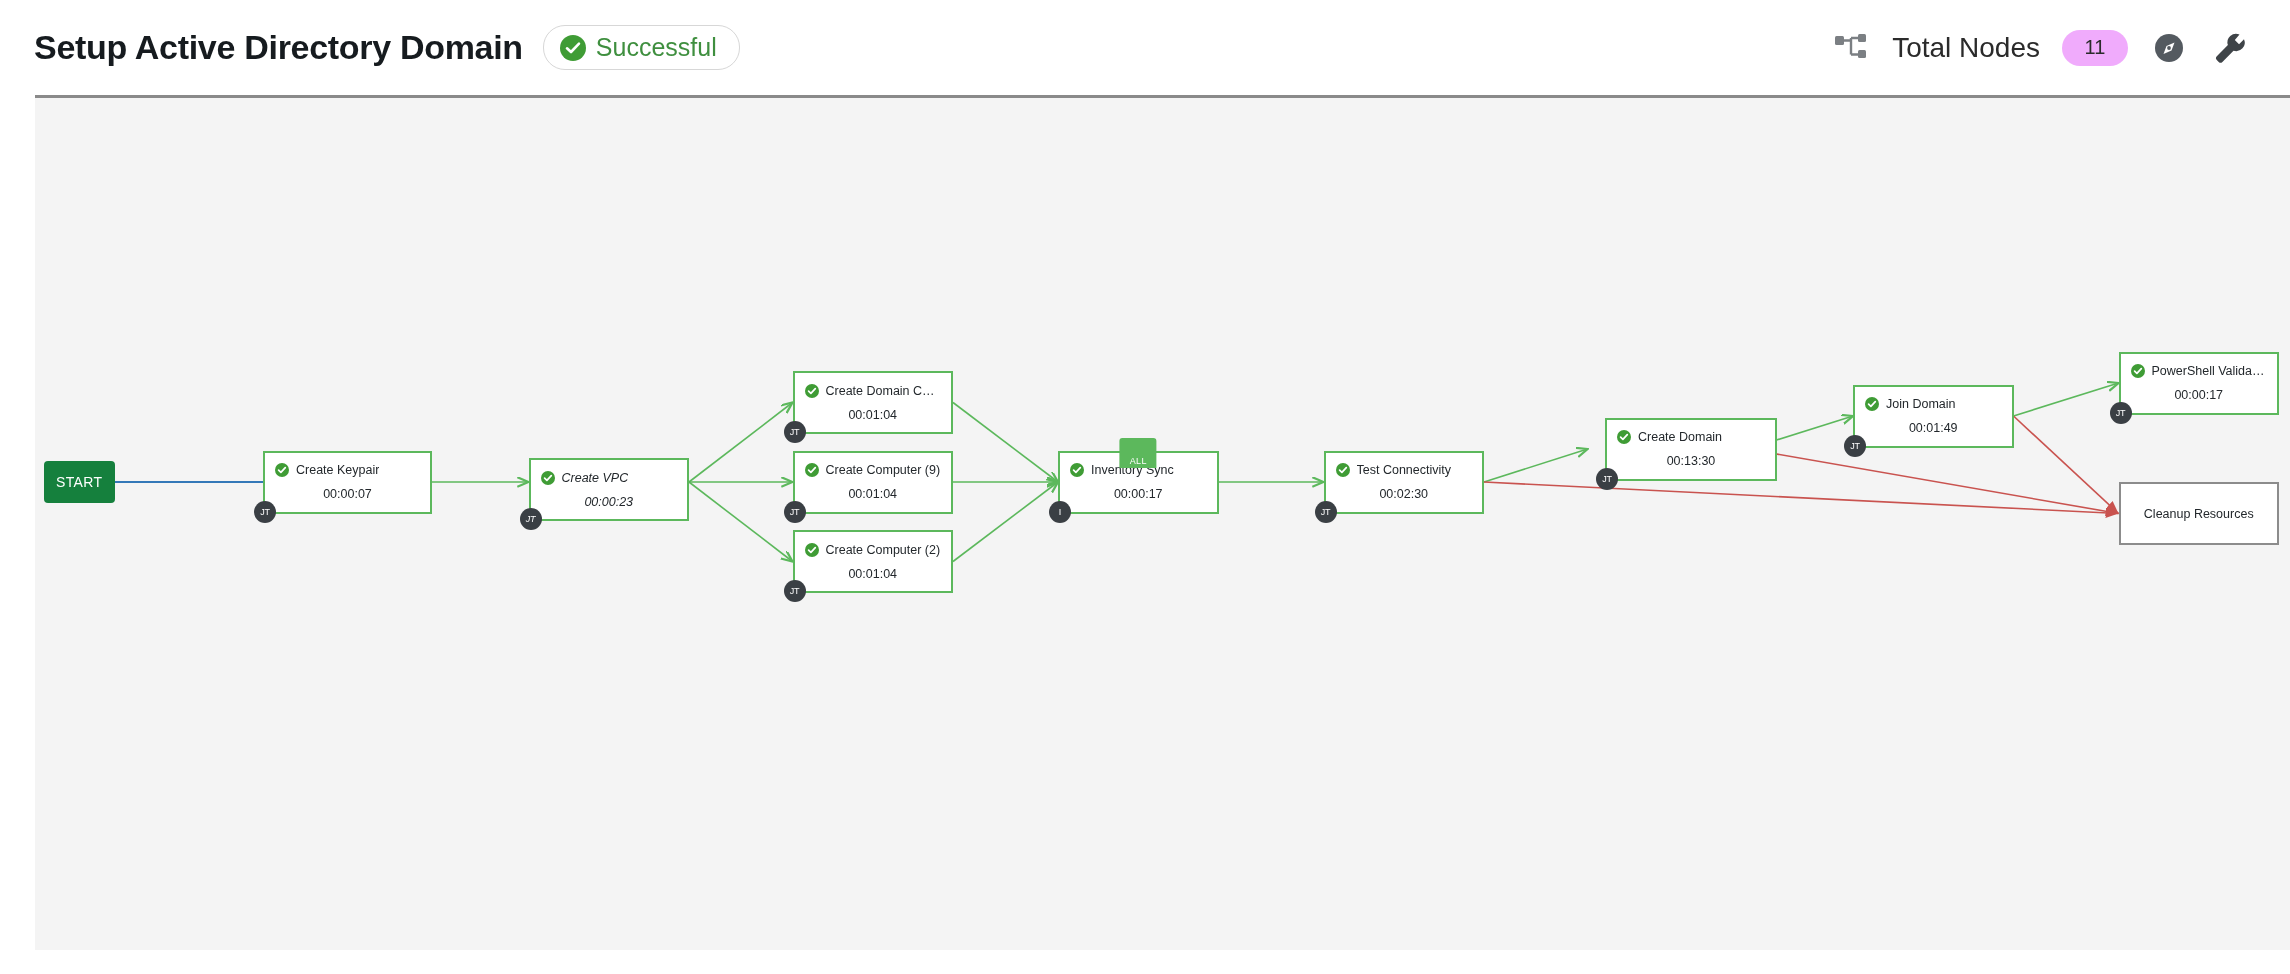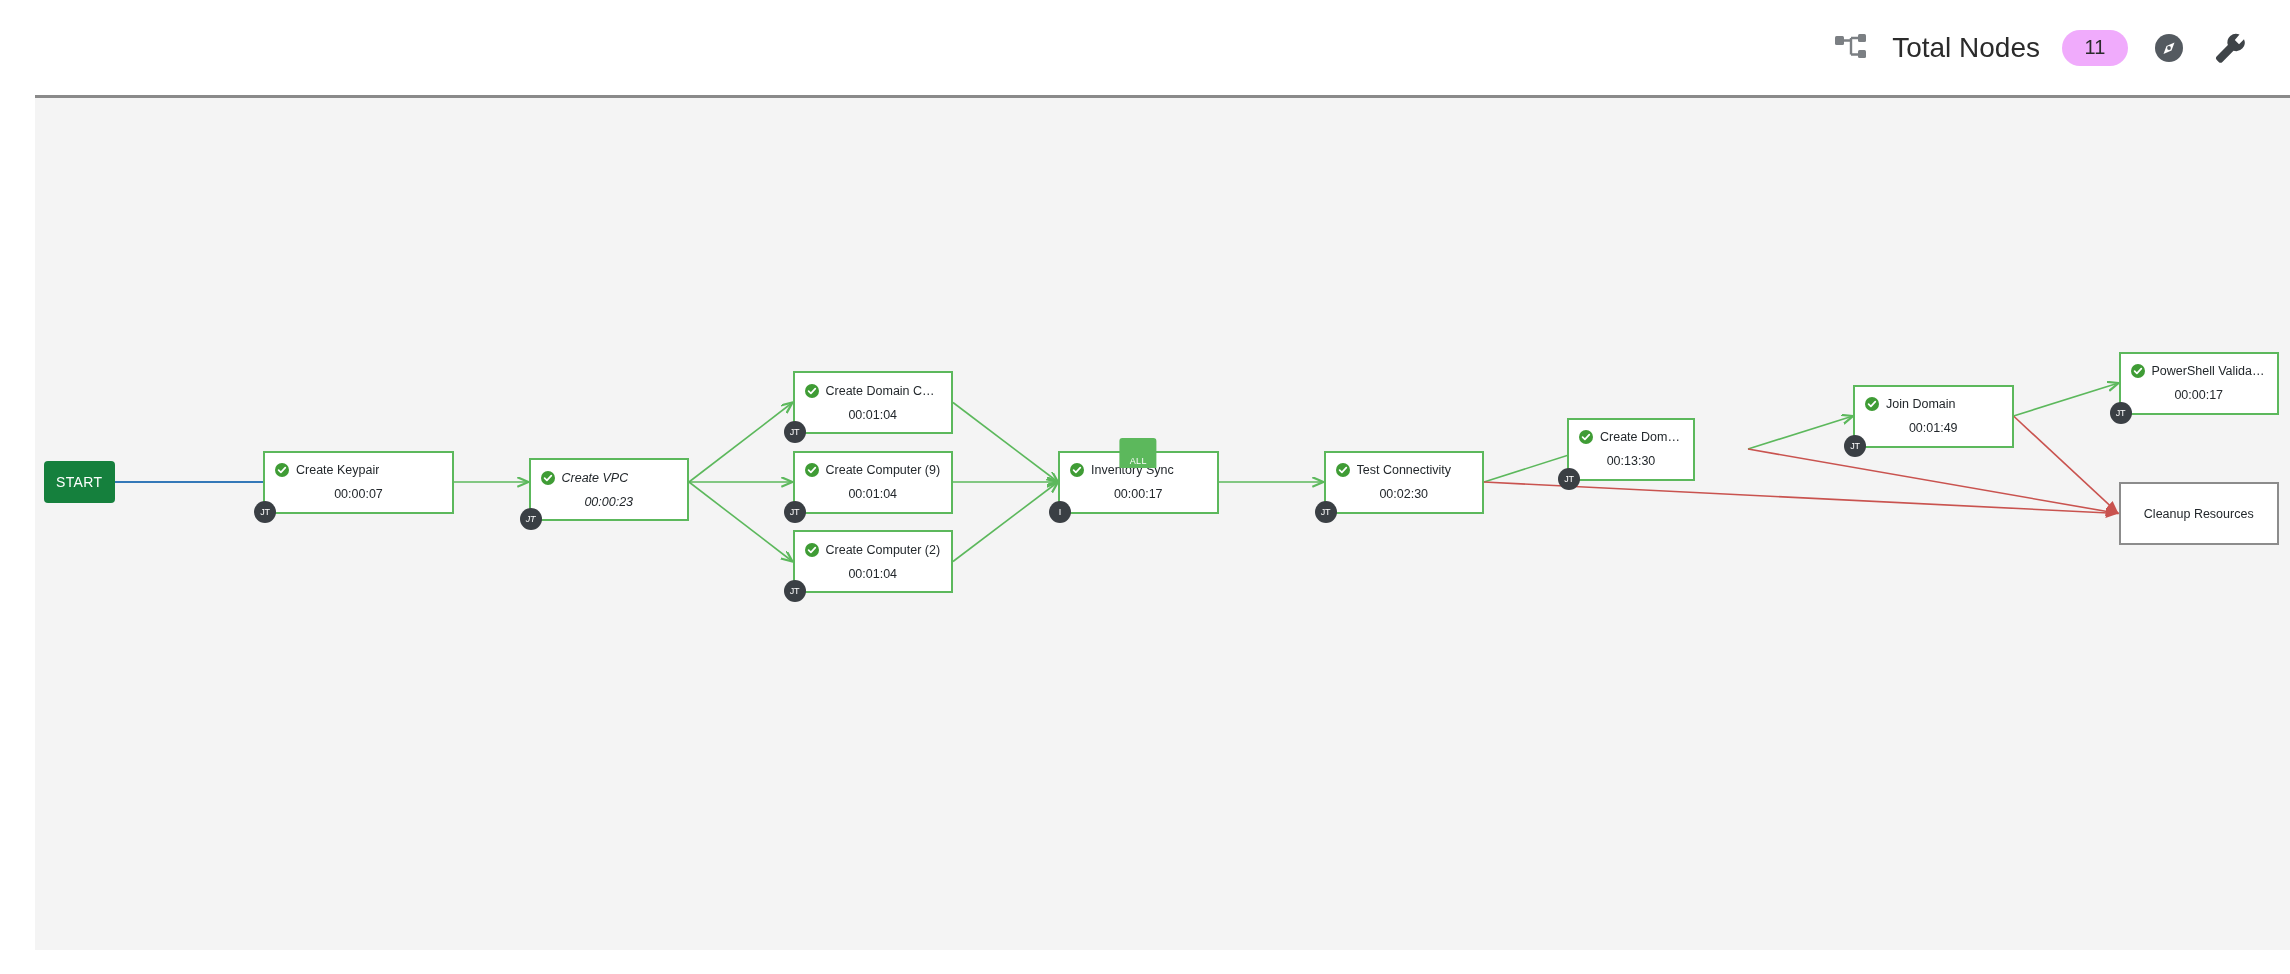--- a/index.html
+++ b/index.html
@@ -174,20 +174,31 @@
     display: flex;
     align-items: center;
     justify-content: center;
     letter-spacing: 0.4px;
   }
 </style>
 </head>
 <body>
 
 <div id="header">
+  <div id="header-left">
+    <div id="job-title">Setup Active Directory Domain</div>
+    <div id="status-pill">
+      <span class="check-circle">
+        <svg width="26" height="26" viewBox="0 0 26 26">
+          <path d="M7 13.3 L11 17 L19 8.6" stroke="#ffffff" stroke-width="2.6" fill="none" stroke-linecap="round" stroke-linejoin="round"></path>
+        </svg>
+      </span>
+      <span class="pill-label">Successful</span>
+    </div>
+  </div>
 
   <div id="header-right">
     <span class="hicon">
       <svg width="36" height="32" viewBox="0 0 36 32">
         <rect x="1" y="4" width="9" height="9" rx="1.5" fill="#7b7f83"></rect>
         <rect x="24" y="2" width="8" height="8" rx="1.5" fill="#7b7f83"></rect>
         <rect x="24" y="18" width="8" height="8" rx="1.5" fill="#7b7f83"></rect>
         <path d="M10 8.5 H17 M17 6 V22.5 M17 6 H24 M17 22.5 H24" stroke="#7b7f83" stroke-width="2.4" fill="none"></path>
       </svg>
     </span>
@@ -232,21 +243,21 @@
         <line x1="1713" y1="351" x2="1818" y2="318" stroke="#5cb85c" stroke-width="1.6" marker-end="url(#arrow-green)"></line>
         <line x1="1978.5" y1="318" x2="2083.5" y2="285" stroke="#5cb85c" stroke-width="1.6" marker-end="url(#arrow-green)"></line>
         <line x1="1449" y1="384" x2="2083.5" y2="415.5" stroke="#c9534f" stroke-width="1.6" marker-end="url(#arrow-red)"></line>
         <line x1="1713" y1="351" x2="2083.5" y2="415.5" stroke="#c9534f" stroke-width="1.6" marker-end="url(#arrow-red)"></line>
         <line x1="1978.5" y1="318" x2="2083.5" y2="415.5" stroke="#c9534f" stroke-width="1.6" marker-end="url(#arrow-red)"></line>
       </g>
   </svg>
 
   <div id="nodes-group">
       <div id="start-node" style="left: 9px; top: 363px; width: 70.5px; height: 42px; background: #15803d;">START</div>
-      <div class="node" style="left: 228px; top: 352.5px; width: 191px; height: 63px;">
+      <div class="node" style="left: 228px; top: 352.5px; width: 169px; height: 63px;">
         <div class="node-title-row">
           <span class="node-check">
             <svg width="14" height="14" viewBox="0 0 14 14">
               <path d="M3.6 7.2 L5.9 9.4 L10.3 4.6" stroke="#ffffff" stroke-width="1.7" fill="none" stroke-linecap="round" stroke-linejoin="round"></path>
             </svg>
           </span>
           <span class="node-title">Create Keypair</span>
         </div>
         <div class="node-elapsed">00:00:07</div>
         <div class="avatar-badge">JT</div>
@@ -317,21 +328,21 @@
           <span class="node-check">
             <svg width="14" height="14" viewBox="0 0 14 14">
               <path d="M3.6 7.2 L5.9 9.4 L10.3 4.6" stroke="#ffffff" stroke-width="1.7" fill="none" stroke-linecap="round" stroke-linejoin="round"></path>
             </svg>
           </span>
           <span class="node-title">Test Connectivity</span>
         </div>
         <div class="node-elapsed">00:02:30</div>
         <div class="avatar-badge">JT</div>
       </div>
-      <div class="node" style="left: 1532px; top: 319.5px; width: 128px; height: 63px; align-items: center;">
+      <div class="node" style="left: 1570px; top: 319.5px; width: 172px; height: 63px; align-items: center;">
         <div class="node-title-row">
           <span class="node-check">
             <svg width="14" height="14" viewBox="0 0 14 14">
               <path d="M3.6 7.2 L5.9 9.4 L10.3 4.6" stroke="#ffffff" stroke-width="1.7" fill="none" stroke-linecap="round" stroke-linejoin="round"></path>
             </svg>
           </span>
           <span class="node-title">Create Domain</span>
         </div>
         <div class="node-elapsed">00:13:30</div>
         <div class="avatar-badge">JT</div>

